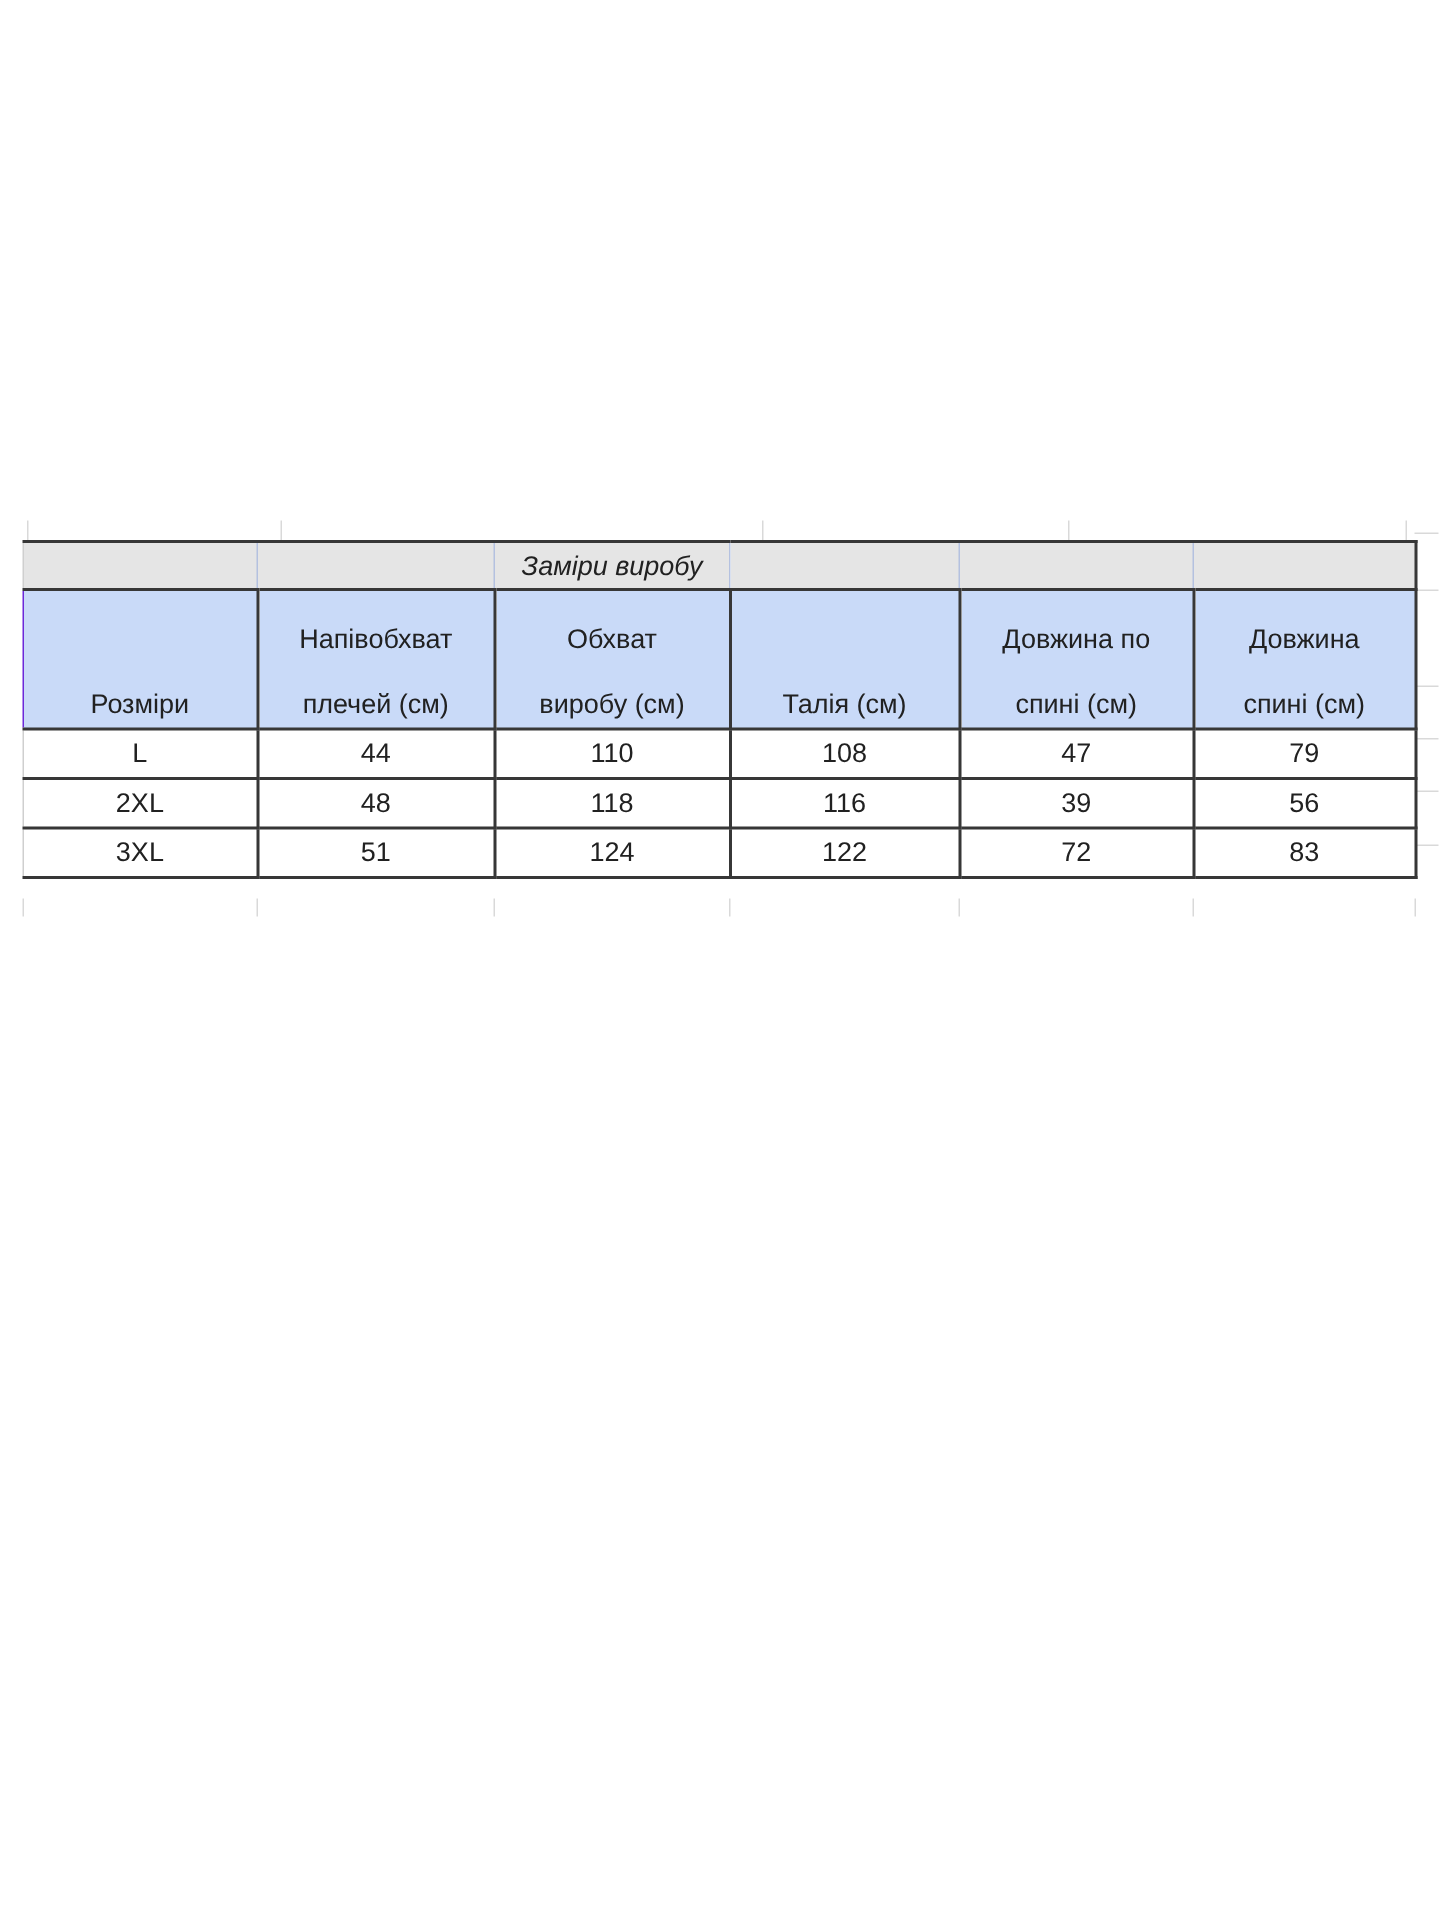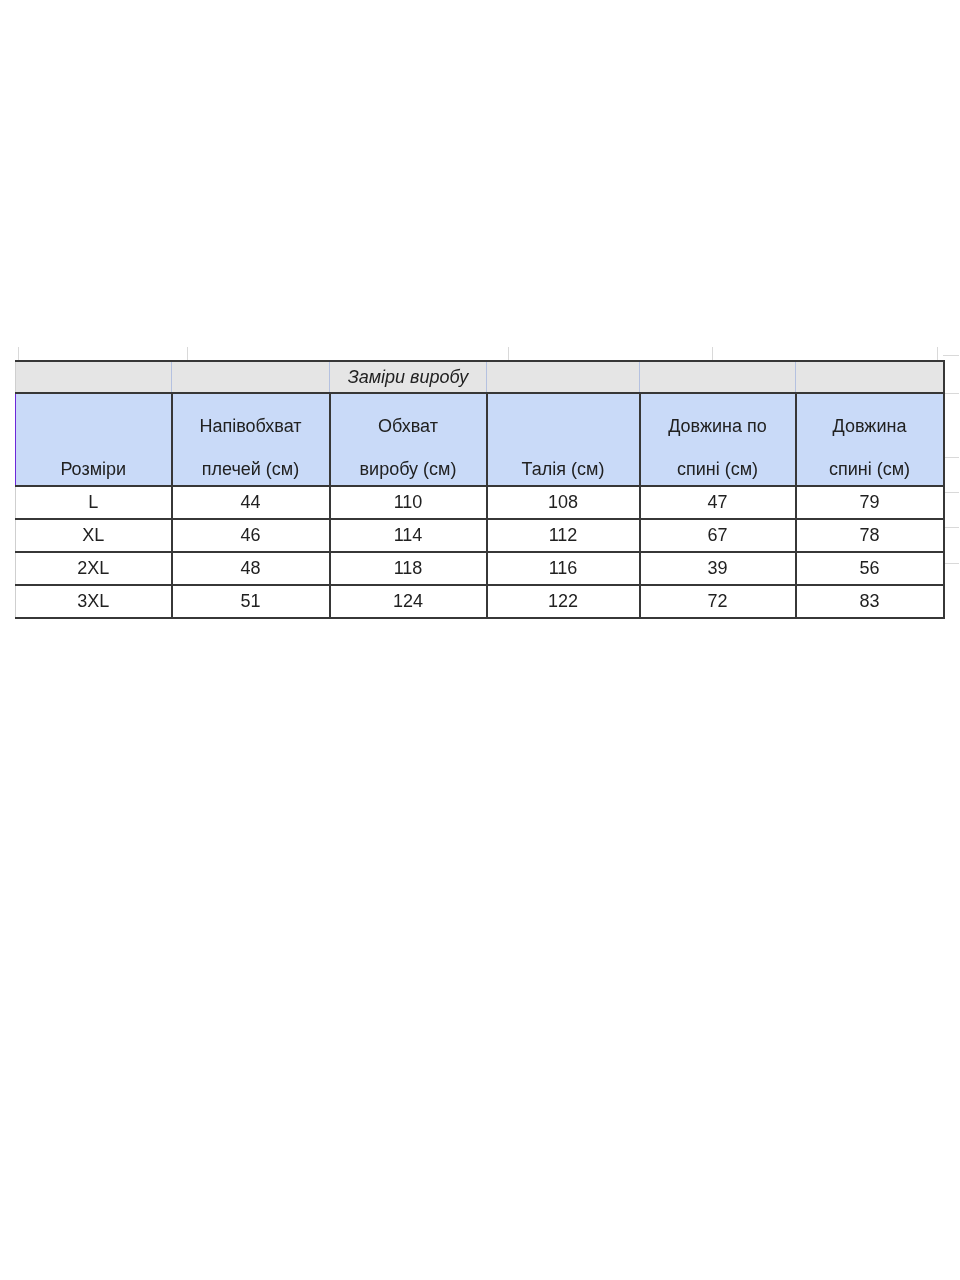--- a/index.html
+++ b/index.html
@@ -139,28 +139,20 @@
     </tr>
     <tr class="data-row">
       <td>L</td>
       <td>44</td>
       <td>110</td>
       <td>108</td>
       <td>47</td>
       <td>79</td>
     </tr>
     <tr class="data-row">
-      <td>XL</td>
-      <td>46</td>
-      <td>114</td>
-      <td>112</td>
-      <td>67</td>
-      <td>78</td>
-    </tr>
-    <tr class="data-row">
       <td>2XL</td>
       <td>48</td>
       <td>118</td>
       <td>116</td>
       <td>39</td>
       <td>56</td>
     </tr>
     <tr class="data-row">
       <td>3XL</td>
       <td>51</td>

